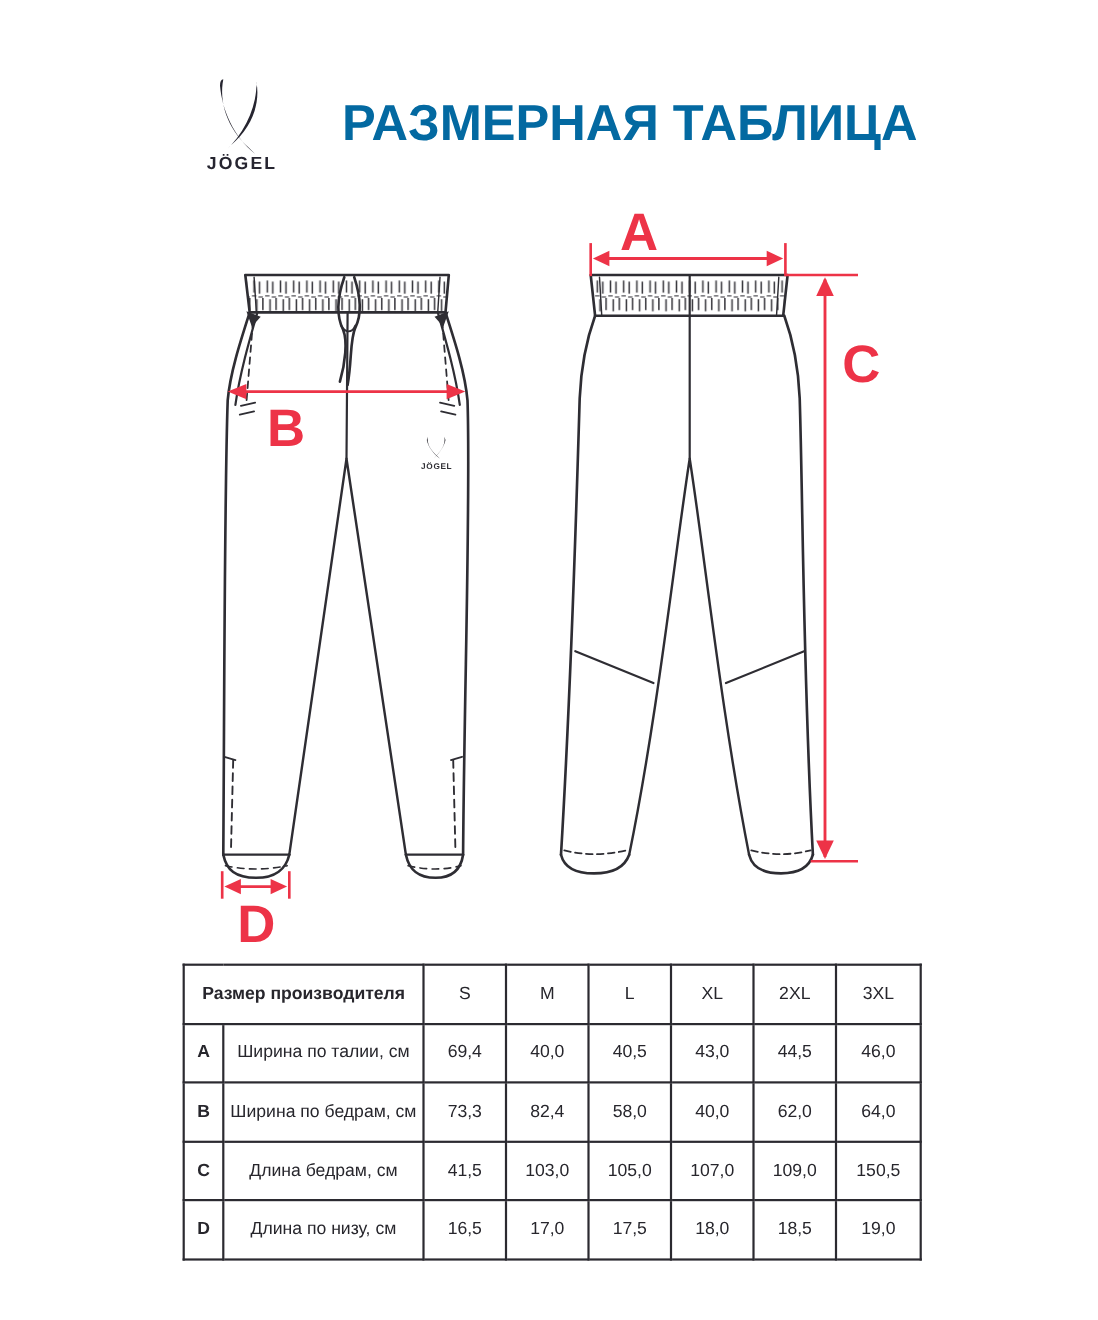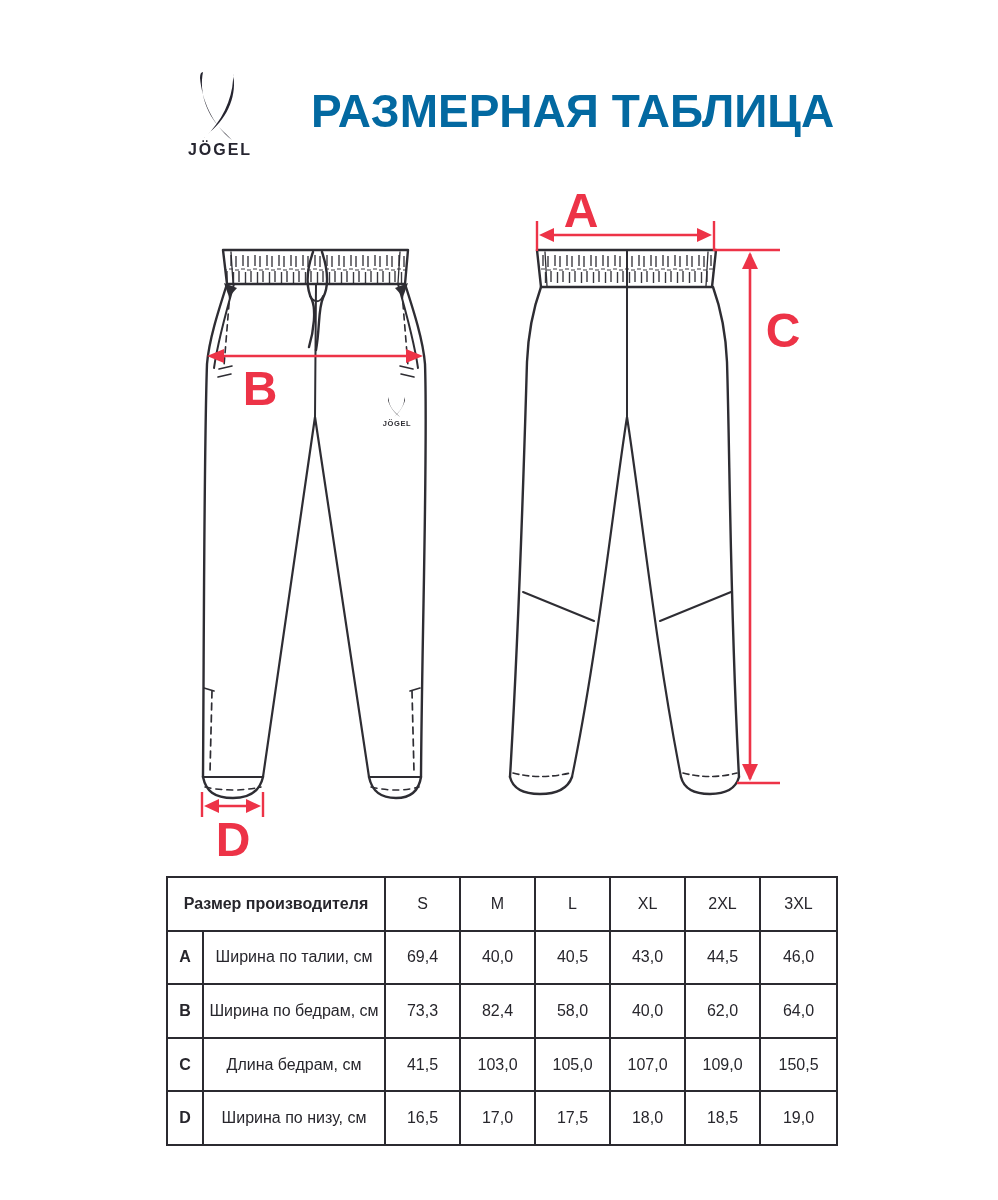--- a/index.html
+++ b/index.html
@@ -183,21 +183,21 @@
         <td class="pname">Длина бедрам, см</td>
         <td>41,5</td>
         <td>103,0</td>
         <td>105,0</td>
         <td>107,0</td>
         <td>109,0</td>
         <td>150,5</td>
       </tr>
       <tr>
         <td class="letter">D</td>
-        <td class="pname">Ширина по низу, см</td>
+        <td class="pname">Длина по низу, см</td>
         <td>16,5</td>
         <td>17,0</td>
         <td>17,5</td>
         <td>18,0</td>
         <td>18,5</td>
         <td>19,0</td>
       </tr>
     </tbody>
   </table>
 </div>

